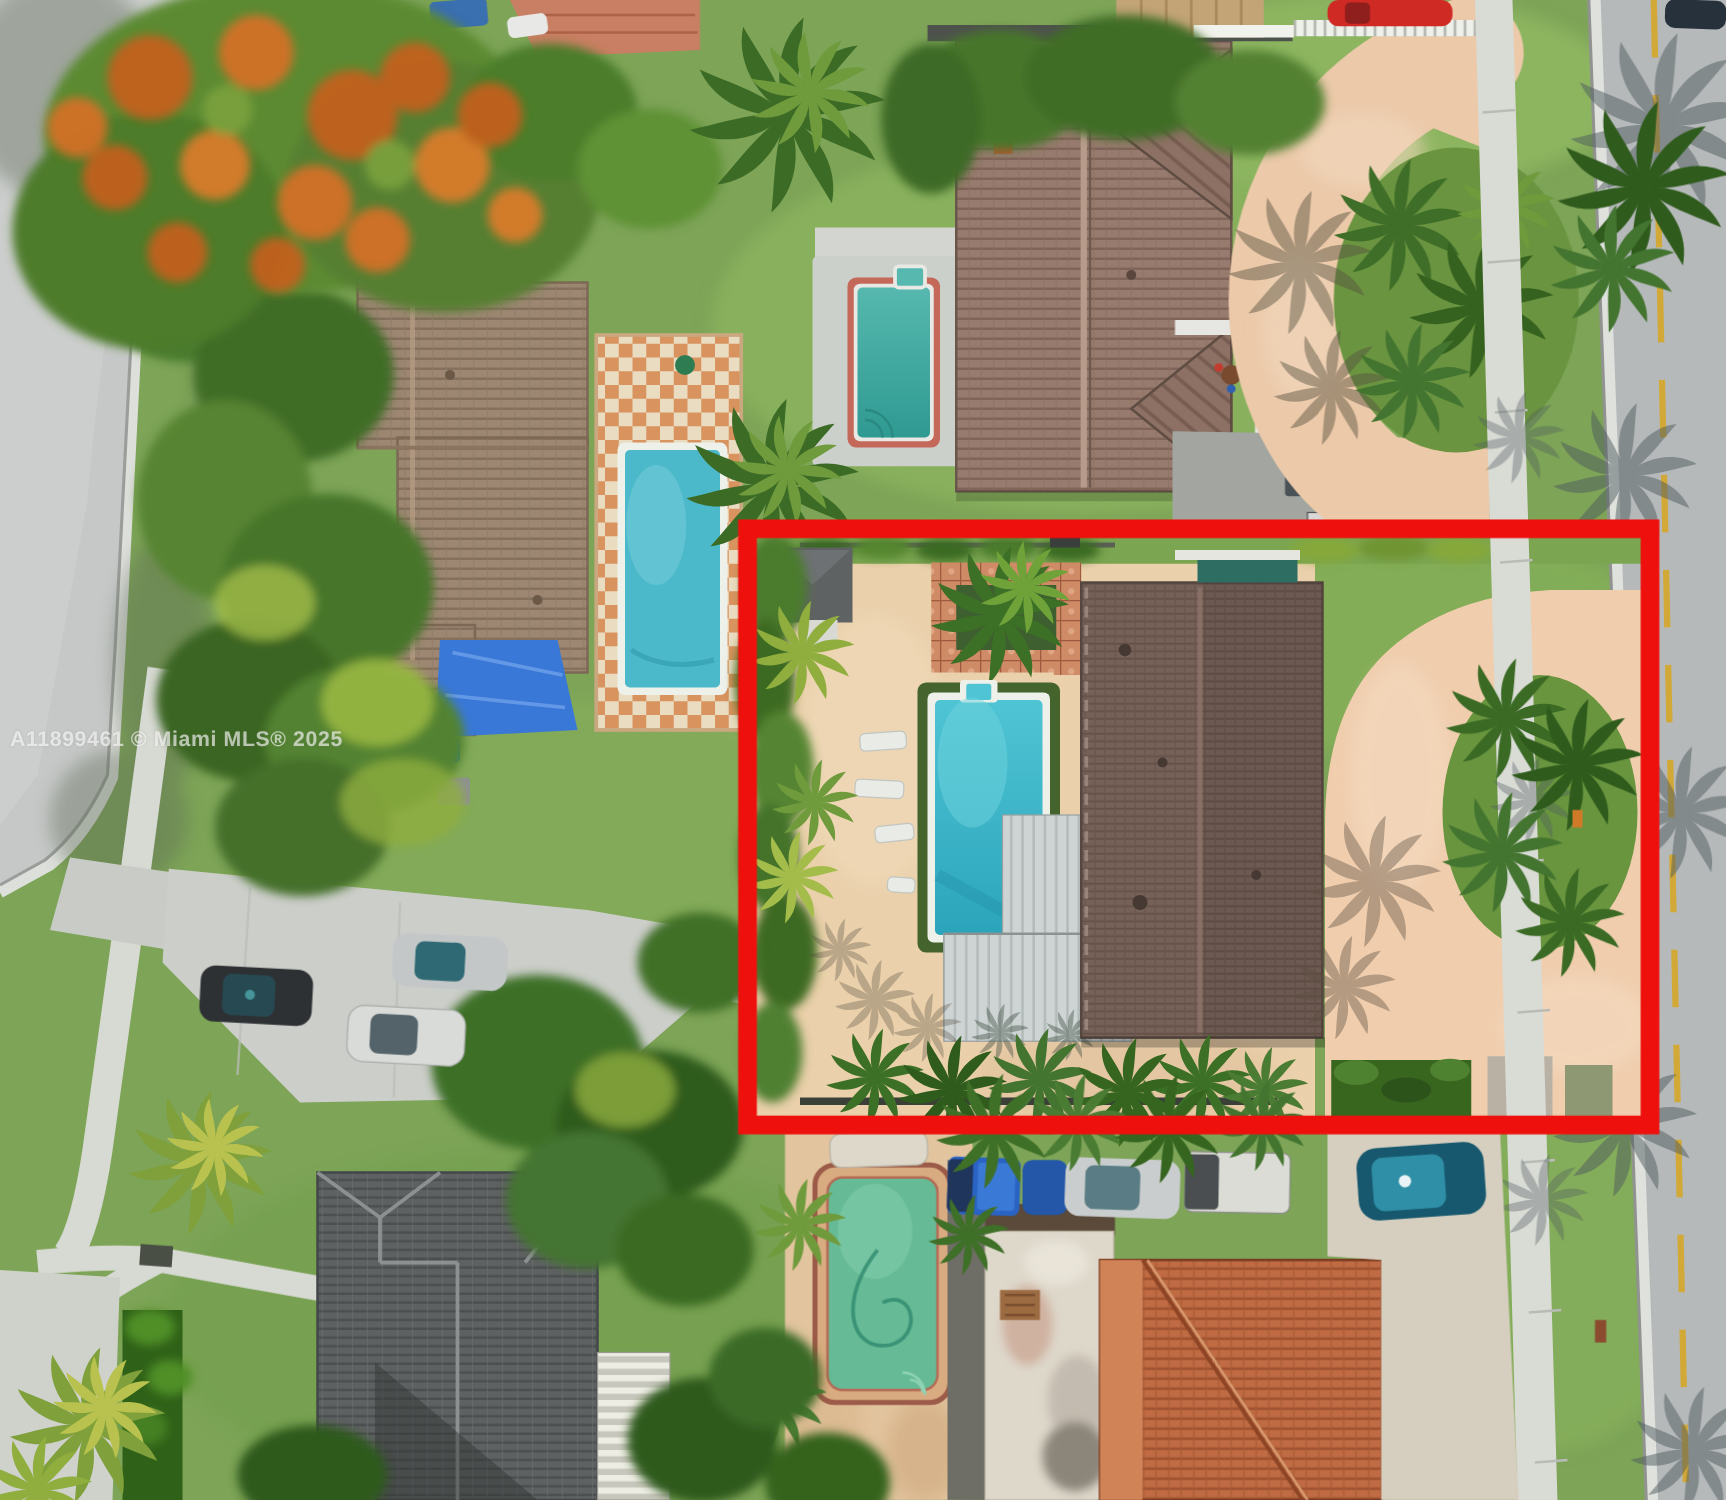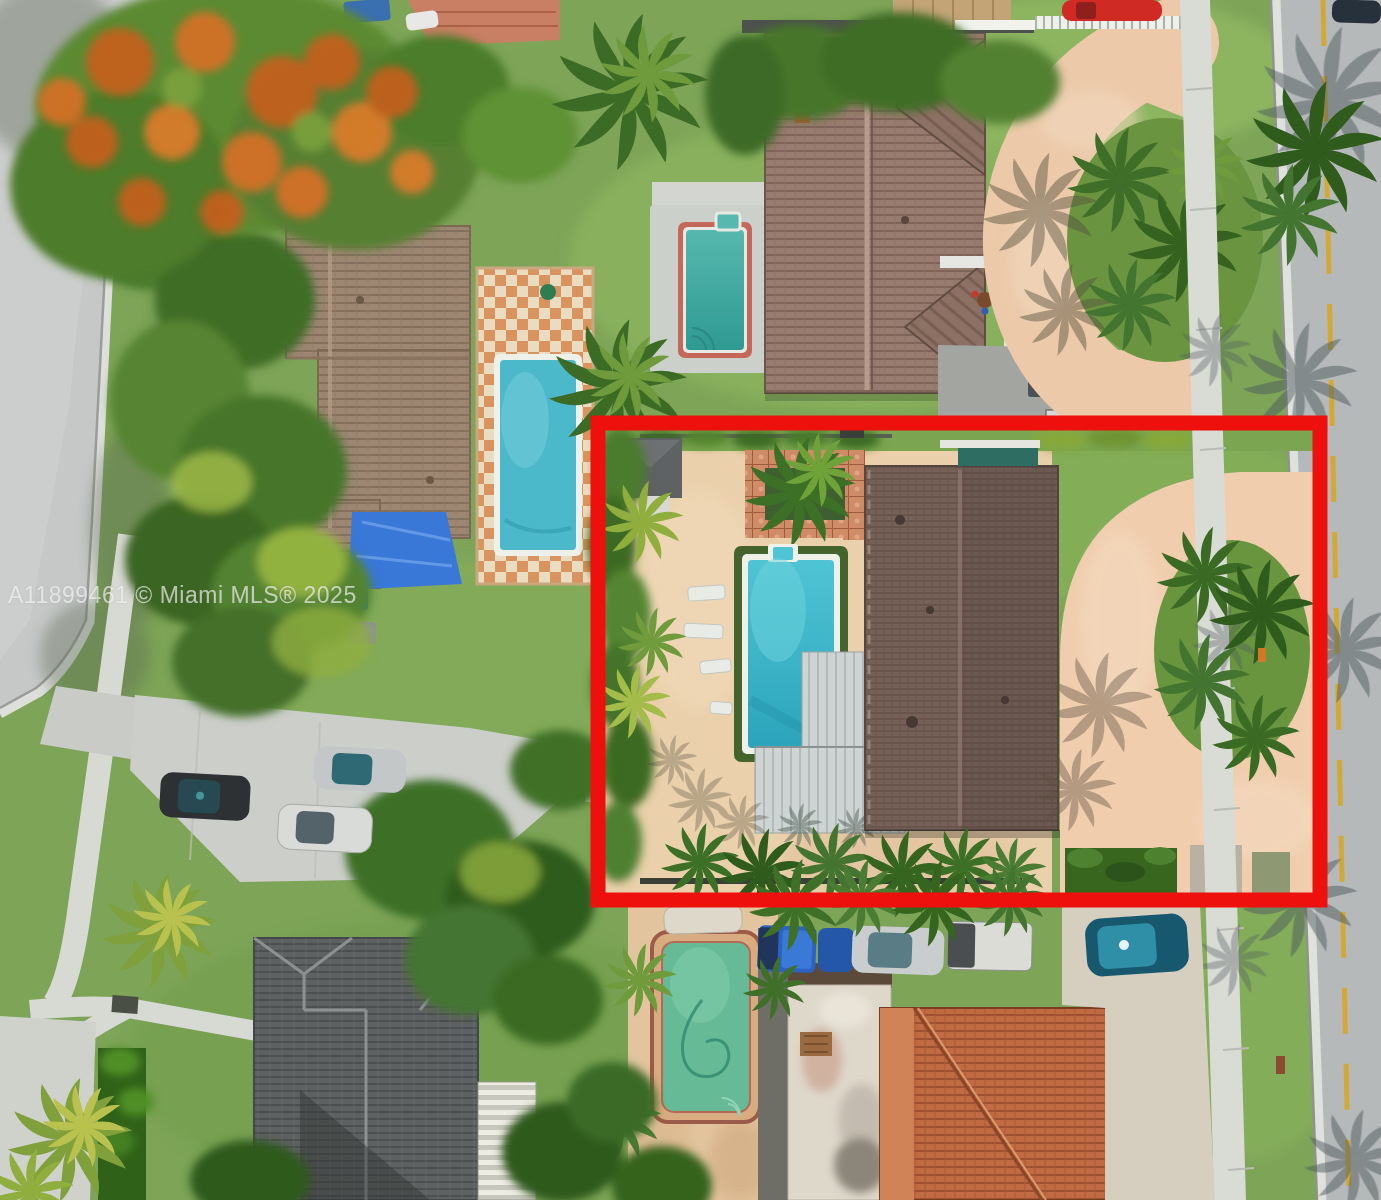--- a/index.html
+++ b/index.html
@@ -1,19 +1,19 @@
 <!DOCTYPE html>
 <html><head>
 <meta charset="utf-8">
 <style>
   html,body{margin:0;padding:0;background:#222;}
   #stage{position:relative;width:1381px;height:1200px;overflow:hidden;
          font-family:"Liberation Sans",sans-serif;background:#7da457;}
   #stage svg{position:absolute;left:0;top:0;display:block;}
-  #watermark{position:absolute;left:8px;top:582px;font-size:23px;font-weight:normal;
+  #watermark{position:absolute;left:8px;top:582px;font-size:17px;font-weight:bold;
              color:rgba(255,255,255,.62);letter-spacing:.5px;white-space:nowrap;
              text-shadow:0 0 2px rgba(120,120,120,.25);pointer-events:none;}
 </style>
 </head>
 <body>
 
 <div id="stage">
 <svg width="1381" height="1200" viewBox="0 0 1381 1200">
 <defs>
   <filter id="soft" x="-40%" y="-40%" width="180%" height="180%">

